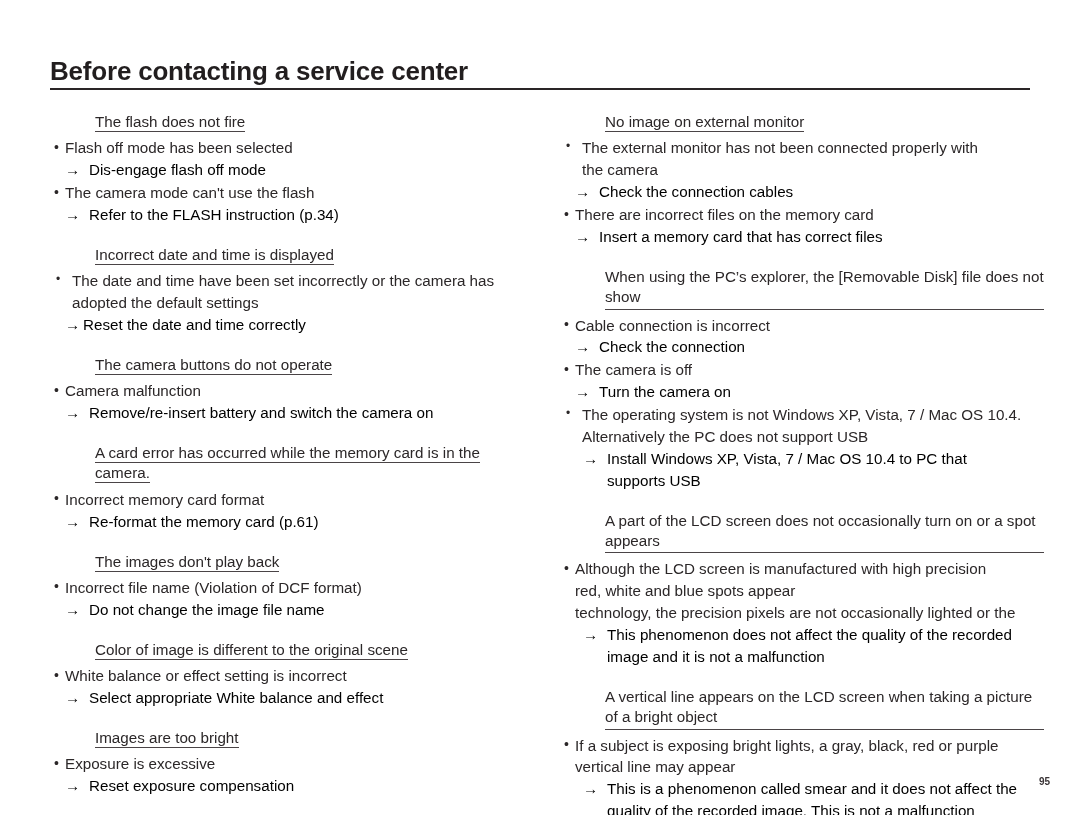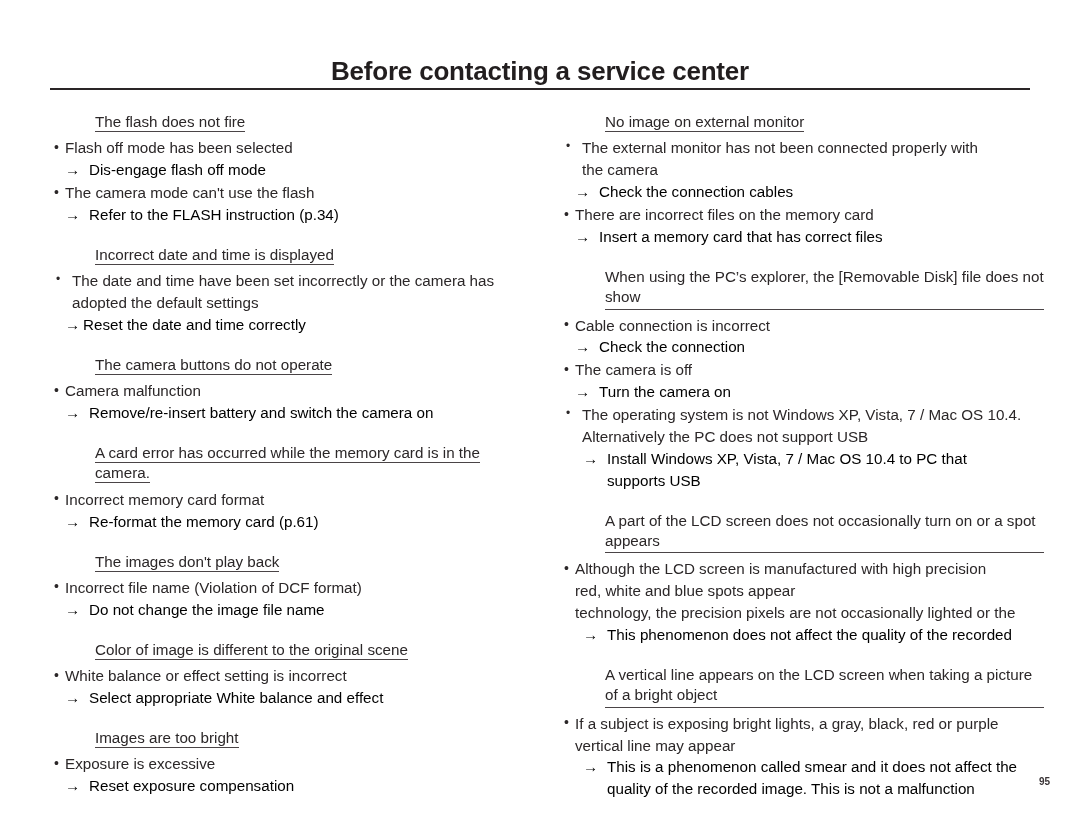--- a/index.html
+++ b/index.html
@@ -28,21 +28,20 @@
     top: 58px;
     width: 980px;
   }
   .page-title {
     font-size: 26px;
     font-weight: bold;
     letter-spacing: -0.2px;
     color: #221e1f;
     line-height: 1.05;
     white-space: nowrap;
-    text-align: center;
   }
   .title-rule {
     margin-top: 3px;
     border-bottom: 2.2px solid #2a2526;
     width: 100%;
   }
 
   
   .columns {
     position: absolute;
@@ -199,21 +198,21 @@
           <div class="bullet"><span>The camera is off</span></div>
           <div class="arrow"><span>Turn the camera on</span></div>
           <div class="bullet wide"><span>The operating system is not Windows XP, Vista, 7 / Mac OS 10.4.</span><div class="cont">Alternatively the PC does not support USB</div></div>
           <div class="arrow deep"><span>Install Windows XP, Vista, 7 / Mac OS 10.4 to PC that</span><div class="cont">supports USB</div></div>
         </div>
         <div class="section">
           <div class="section-heading-wrap heading-full">
             <span class="section-heading">A part of the LCD screen does not occasionally turn on or a spot appears</span>
           </div>
           <div class="bullet"><span>Although the LCD screen is manufactured with high precision</span><div class="cont">red, white and blue spots appear</div><div class="cont">technology, the precision pixels are not occasionally lighted or the</div></div>
-          <div class="arrow deep"><span>This phenomenon does not affect the quality of the recorded</span></div>
+          <div class="arrow deep"><span>This phenomenon does not affect the quality of the recorded</span><div class="cont">image and it is not a malfunction</div></div>
         </div>
         <div class="section">
           <div class="section-heading-wrap heading-full">
             <span class="section-heading">A vertical line appears on the LCD screen when taking a picture of a bright object</span>
           </div>
           <div class="bullet"><span>If a subject is exposing bright lights, a gray, black, red or purple</span><div class="cont">vertical line may appear</div></div>
           <div class="arrow deep"><span>This is a phenomenon called smear and it does not affect the</span><div class="cont">quality of the recorded image. This is not a malfunction</div></div>
         </div>
       </div>
   </div>

